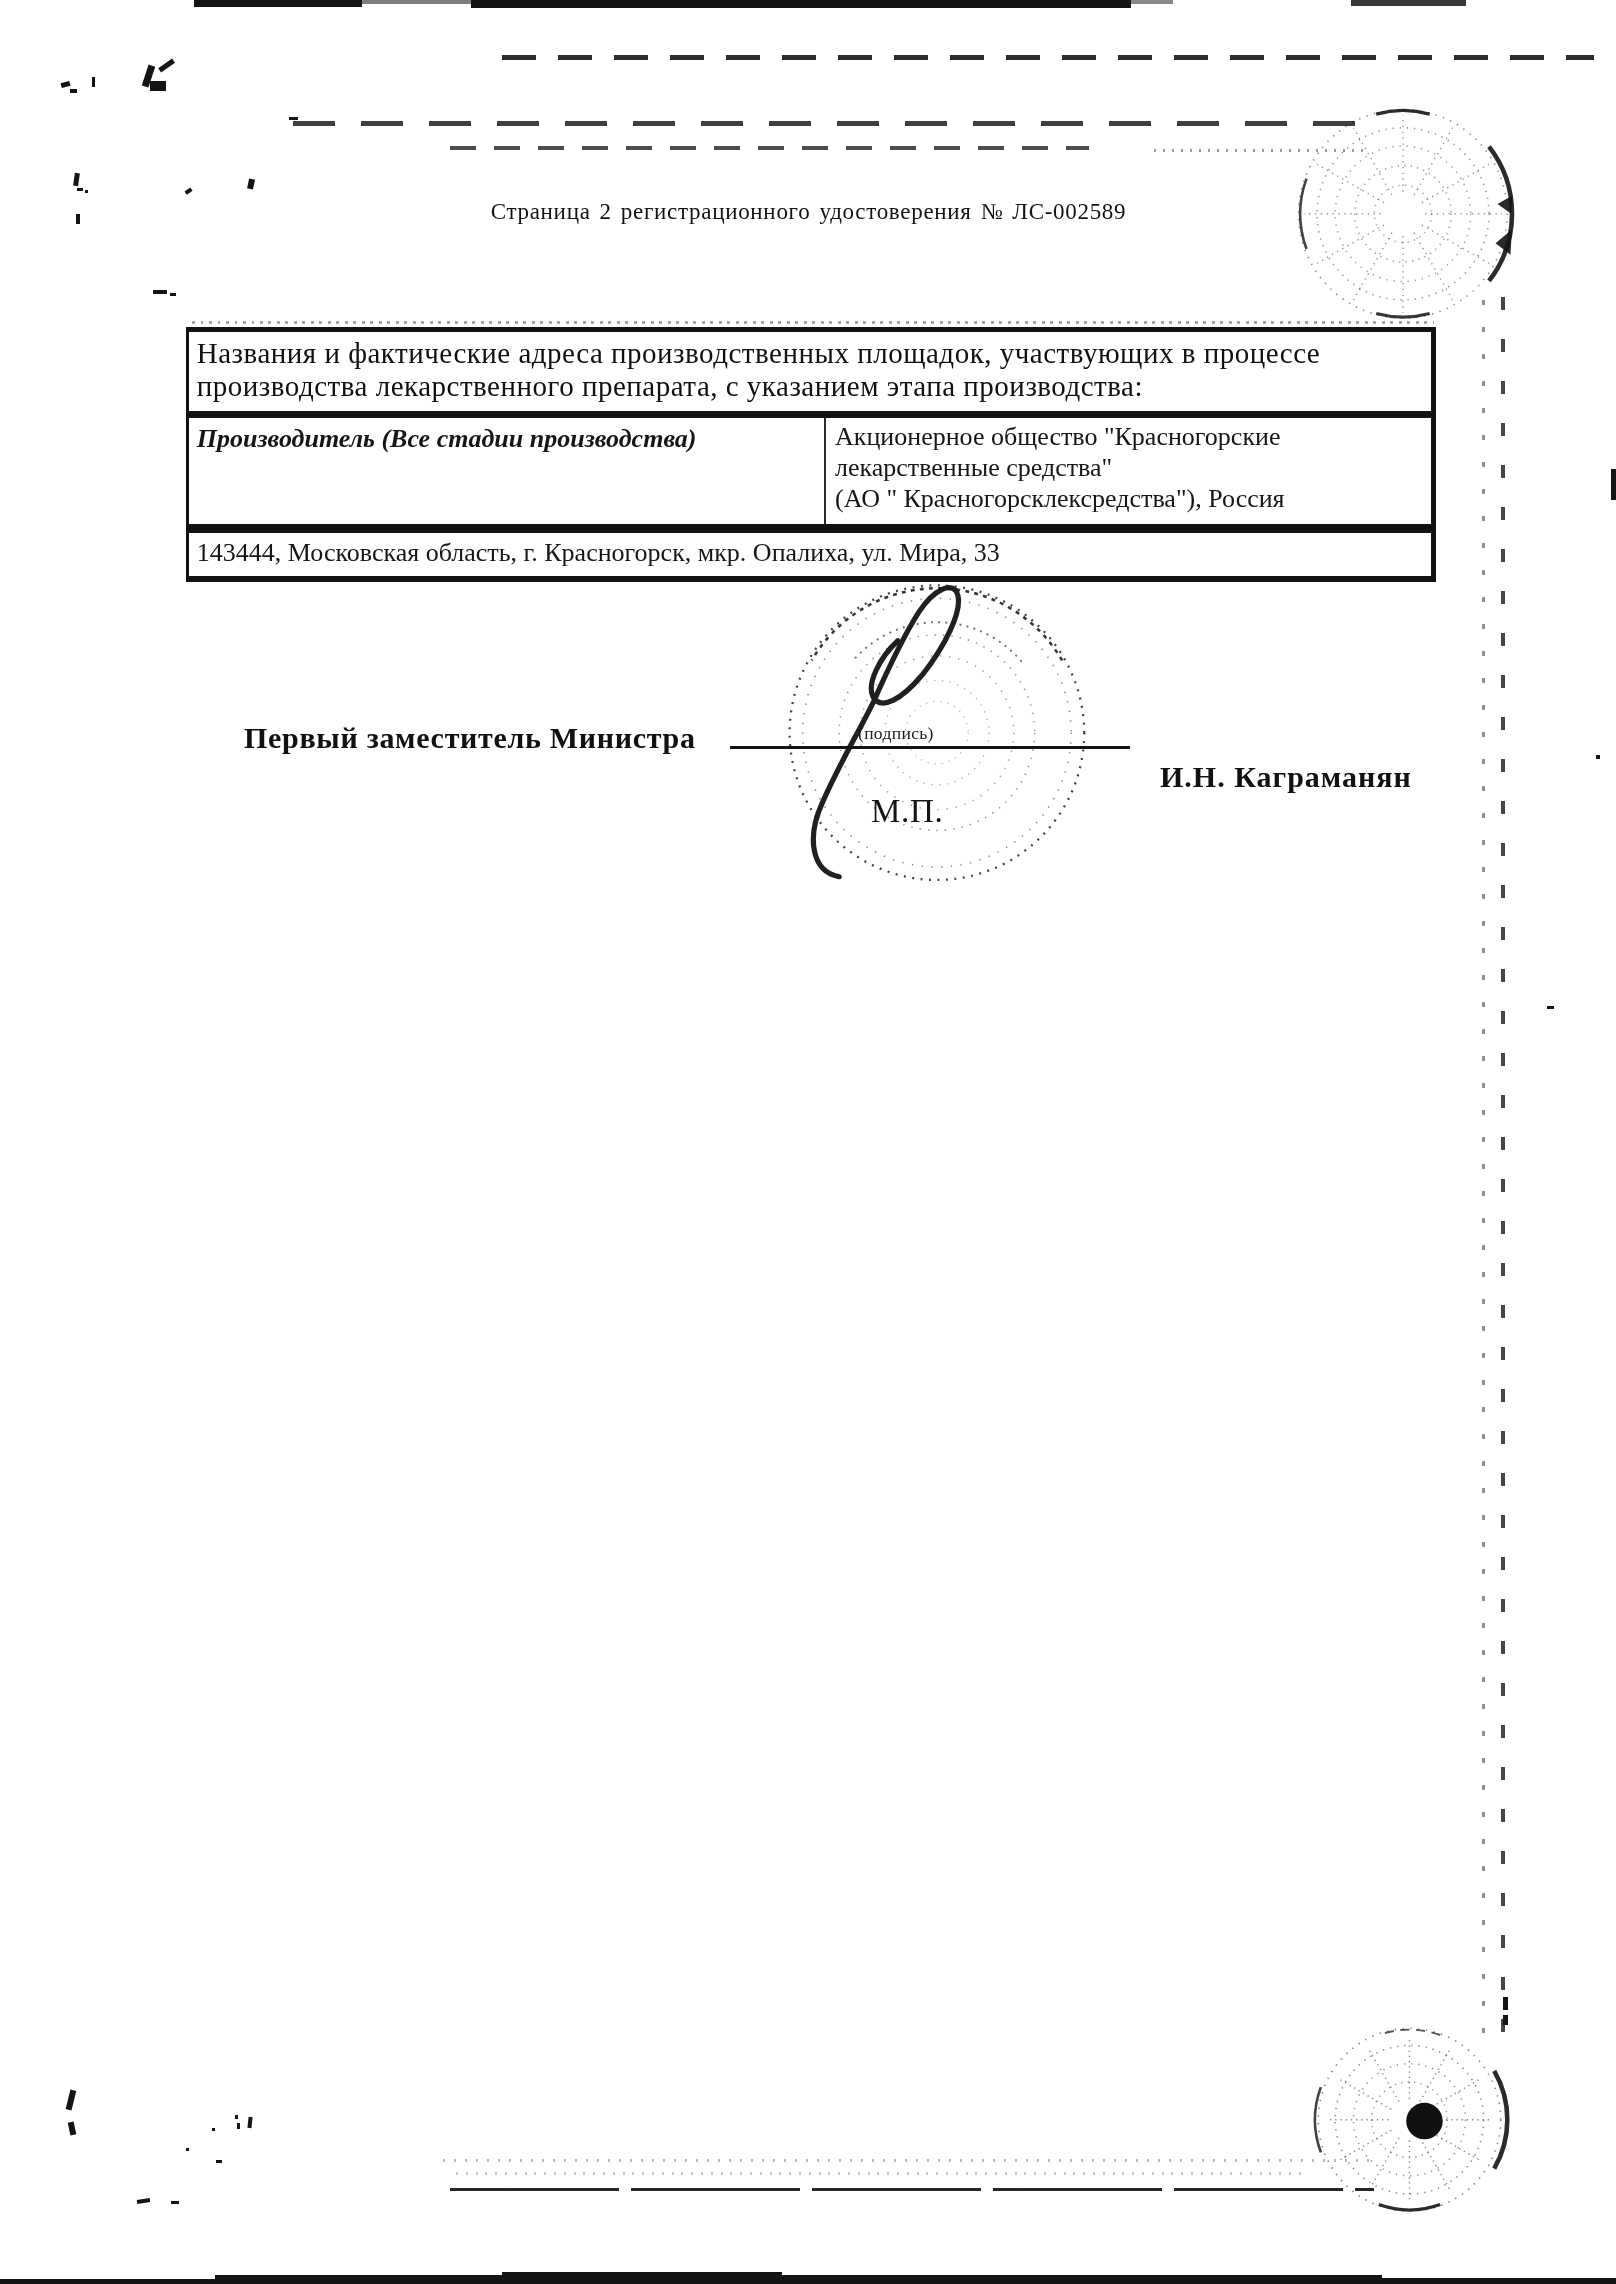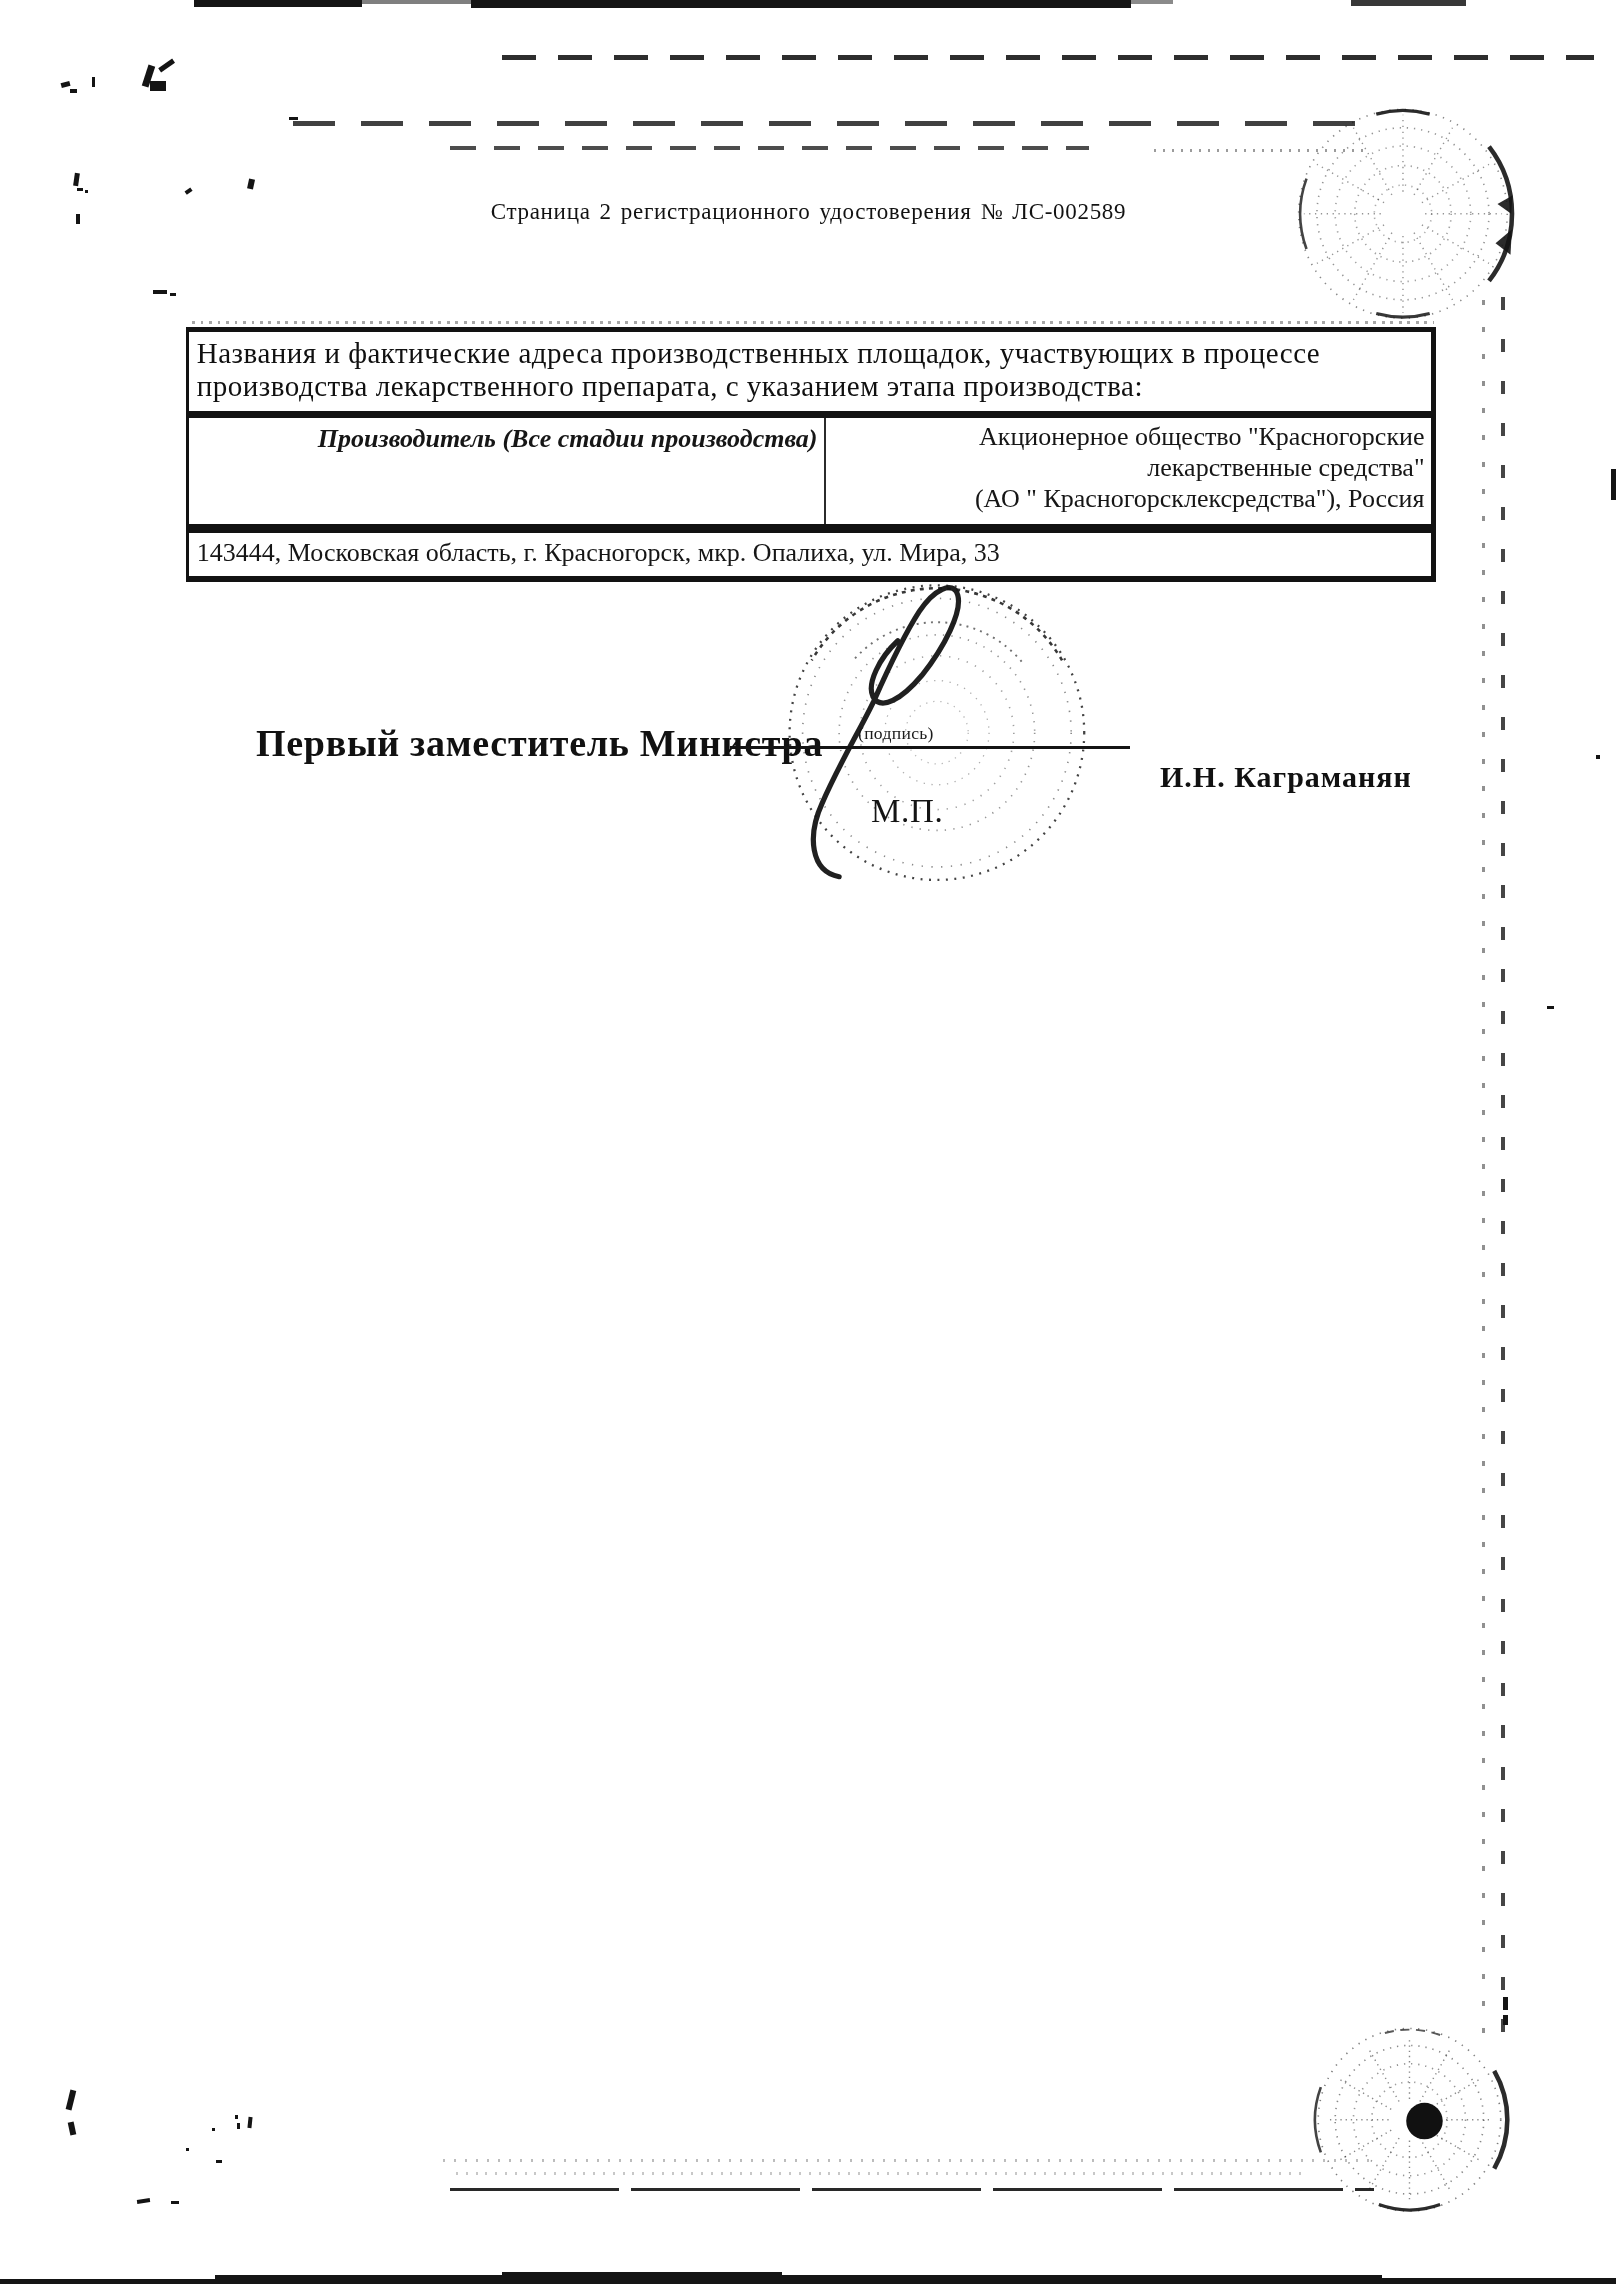--- a/index.html
+++ b/index.html
@@ -23,42 +23,41 @@
     position:absolute; left:186px; top:327px; width:1250px;
     box-sizing:border-box;
     border:3.9px solid #121212; border-top-width:5.2px; border-right-width:5.9px; border-bottom-width:6.5px;
     filter:blur(0.2px);
   }
   .t-header {
     padding:5.2px 10.4px 7.8px 7.8px;
     font-weight:normal; font-size:29px; line-height:33px; letter-spacing:0.5px;
     color:#101010;
   }
-  .t-row { display:flex; border-top:7.8px solid #121212;text-align:right; }
+  .t-row { display:flex; border-top:7.8px solid #121212; }
   .t-cell-label {
     box-sizing:border-box; width:637px; flex:0 0 637px;
     border-right:2px solid #2b2b2b;
     padding:5.2px 6.5px 0 7.8px;
     font-style:italic; font-weight:bold; font-size:26px; line-height:1.2;
   }
   .t-cell-value {
     flex:1; padding:3.9px 6.5px 9px 9px;
     font-size:26px; line-height:1.19; white-space:pre-line;
   }
   .t-address {
     border-top:9px solid #121212;
     padding:5.2px 7.8px 7.8px 7.8px; font-size:26px; line-height:1.15;
   }
 
   
   .sig-title {
     position:absolute; left:244px; top:721px;
-    font-size:38px; font-weight:bold; letter-spacing:0.7px; color:#111;
+    font-size:30px; font-weight:bold; letter-spacing:0.7px; color:#111;
     filter:blur(0.3px);
-    margin-left:12px;
   }
   .sig-name {
     position:absolute; left:1160px; top:721px;
     font-size:30px; font-weight:bold; letter-spacing:1px; color:#111;
     filter:blur(0.3px);
     margin-top:39px;
   }
   .sig-line { position:absolute; left:730px; top:746px; width:400px; height:3.3px; background:#141414; }
   .sig-caption {
     position:absolute; left:858px; top:723px;

